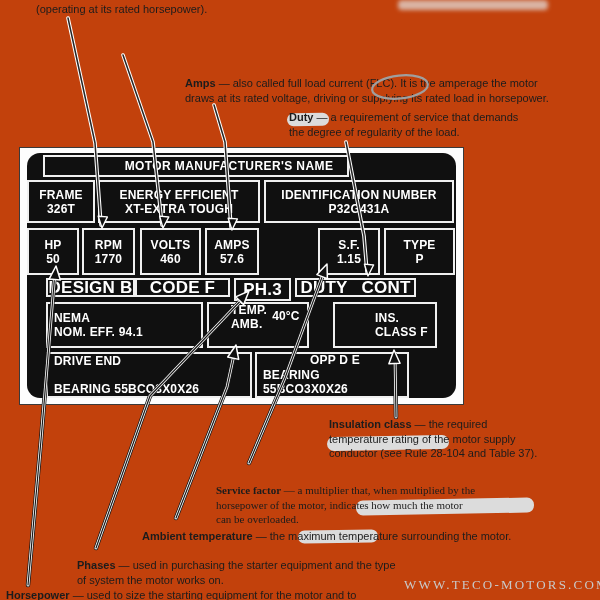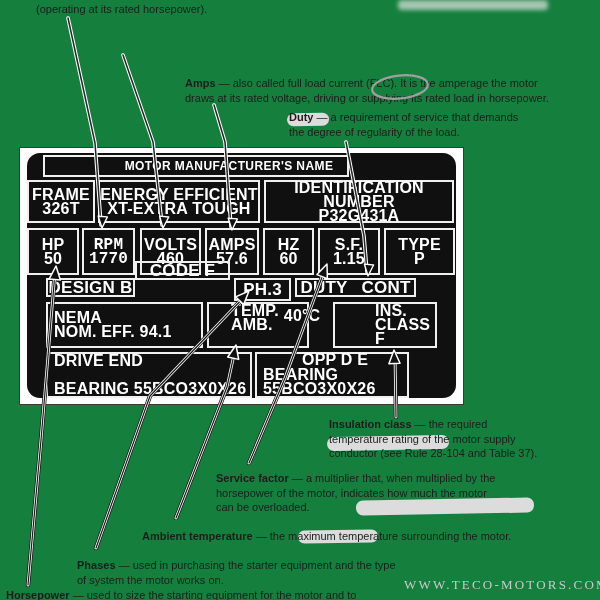--- a/index.html
+++ b/index.html
@@ -1,39 +1,39 @@
 <!DOCTYPE html>
 <html><head>
 <meta charset="utf-8">
 <style>
   html,body { margin:0; padding:0; background:#ffffff; }
   #stage {
     position:relative; width:600px; height:600px; overflow:hidden;
-    background:#15803d;
+    background:#c2410c;
     font-family:"Liberation Sans", sans-serif;
     color:#1c1c1c;
   }
   svg.overlay { position:absolute; left:0; top:0; z-index:4; pointer-events:none; }
 
   
   .ann { position:absolute; z-index:3; font-size:11px; line-height:14.5px; color:#1c1c1c; }
   .ann .term { font-weight:bold; }
   .ann .desc { white-space:pre-line; }
 
   
   .hl { position:absolute; z-index:1; background:#dcdcdc; border-radius:7px; transform:rotate(-1deg); }
   .smudge { position:absolute; z-index:1; background:#e4e4e4; filter:blur(2px); opacity:.7; border-radius:4px; }
 
   
   .plate-frame { position:absolute; left:19px; top:147px; width:443px; height:256px;
                  border:1.5px solid #3a3a3a; z-index:2; background:#fdfdfd; }
   .plate { position:absolute; left:27px; top:153px; width:429px; height:245px;
            background:#101010; border-radius:13px; z-index:2; }
   .cell { position:absolute; box-sizing:border-box; border:2px solid #f0f0f0;
-          color:#fff; font-weight:bold; font-size:16px; line-height:14px; letter-spacing:.2px;
+          color:#fff; font-weight:bold; font-size:12px; line-height:14px; letter-spacing:.2px;
           display:flex; flex-direction:column; align-items:center; justify-content:center;
           text-align:center; }
   .cell.left { align-items:flex-start; text-align:left; }
   .plate-title { padding-left:66px; font-size:12px; letter-spacing:.4px; }
   .row3 { font-size:17px; line-height:15px; flex-direction:row; }
   .duty-cell { flex-direction:row; gap:14px; }
   .temp-cell { flex-direction:row; justify-content:flex-start; padding-left:22px; gap:5px; }
   .temp-col div { text-align:left; line-height:13.5px; }
   .temp-val { margin-top:5px; }
   .ins-cell { padding-left:40px; }
@@ -72,21 +72,21 @@
 the degree of regularity of the load.</span>
   </div>
 
   <div class="ann" style="left:329px; top:417px; width:250px;">
     <span class="term">Insulation class</span>
     <span class="desc">— the required
 temperature rating of the motor supply
 conductor (see Rule 28-104 and Table 37).</span>
   </div>
 
-  <div class="ann" style="left:216px; top:471px; width:345px;">
+  <div class="ann" style="left:216px; top:483px; width:345px;font-family:Liberation Serif, serif;">
     <span class="term">Service factor</span>
     <span class="desc">— a multiplier that, when multiplied by the
 horsepower of the motor, indicates how much the motor
 can be overloaded.</span>
   </div>
 
   <div class="ann" style="left:142px; top:529px; width:455px;">
     <span class="term">Ambient temperature</span>
     <span class="desc">— the maximum temperature surrounding the motor.</span>
   </div>
@@ -117,47 +117,43 @@
     </div>
     <div class="cell" style="left:237px; top:27px; width:190px; height:43px;">
       <div>IDENTIFICATION NUMBER</div>
       <div>P32G431A</div>
     </div>
 
     <div class="cell" style="left:0px; top:75px; width:52px; height:47px;">
       <div>HP</div>
       <div>50</div>
     </div>
-    <div class="cell" style="left:55px; top:75px; width:53px; height:47px;font-family:Liberation Mono, monospace;">
+    <div class="cell" style="left:55px; top:75px; width:53px; height:47px;">
       <div>RPM</div>
       <div>1770</div>
     </div>
     <div class="cell" style="left:113px; top:75px; width:61px; height:47px;">
       <div>VOLTS</div>
       <div>460</div>
     </div>
     <div class="cell" style="left:178px; top:75px; width:54px; height:47px;">
       <div>AMPS</div>
       <div>57.6</div>
     </div>
-    <div class="cell" style="left:236px; top:75px; width:51px; height:47px;">
-      <div>HZ</div>
-      <div>60</div>
-    </div>
     <div class="cell" style="left:291px; top:75px; width:62px; height:47px;">
       <div>S.F.</div>
       <div>1.15</div>
     </div>
     <div class="cell" style="left:357px; top:75px; width:71px; height:47px;">
       <div>TYPE</div>
       <div>P</div>
     </div>
 
     <div class="cell row3" style="left:19px; top:125px; width:89px; height:19px;">DESIGN B</div>
-    <div class="cell row3" style="left:108px; top:108px; width:95px; height:19px;">CODE F</div>
+    <div class="cell row3" style="left:108px; top:125px; width:95px; height:19px;">CODE F</div>
     <div class="cell row3" style="left:207px; top:125px; width:57px; height:23px;">PH.3</div>
     <div class="cell row3 duty-cell" style="left:268px; top:125px; width:121px; height:19px;">
       <span>DUTY</span>
       <span>CONT</span>
     </div>
 
     <div class="cell left" style="left:19px; top:149px; width:157px; height:46px; padding-left:6px;">
       <div>NEMA</div>
       <div>NOM. EFF. 94.1</div>
     </div>

